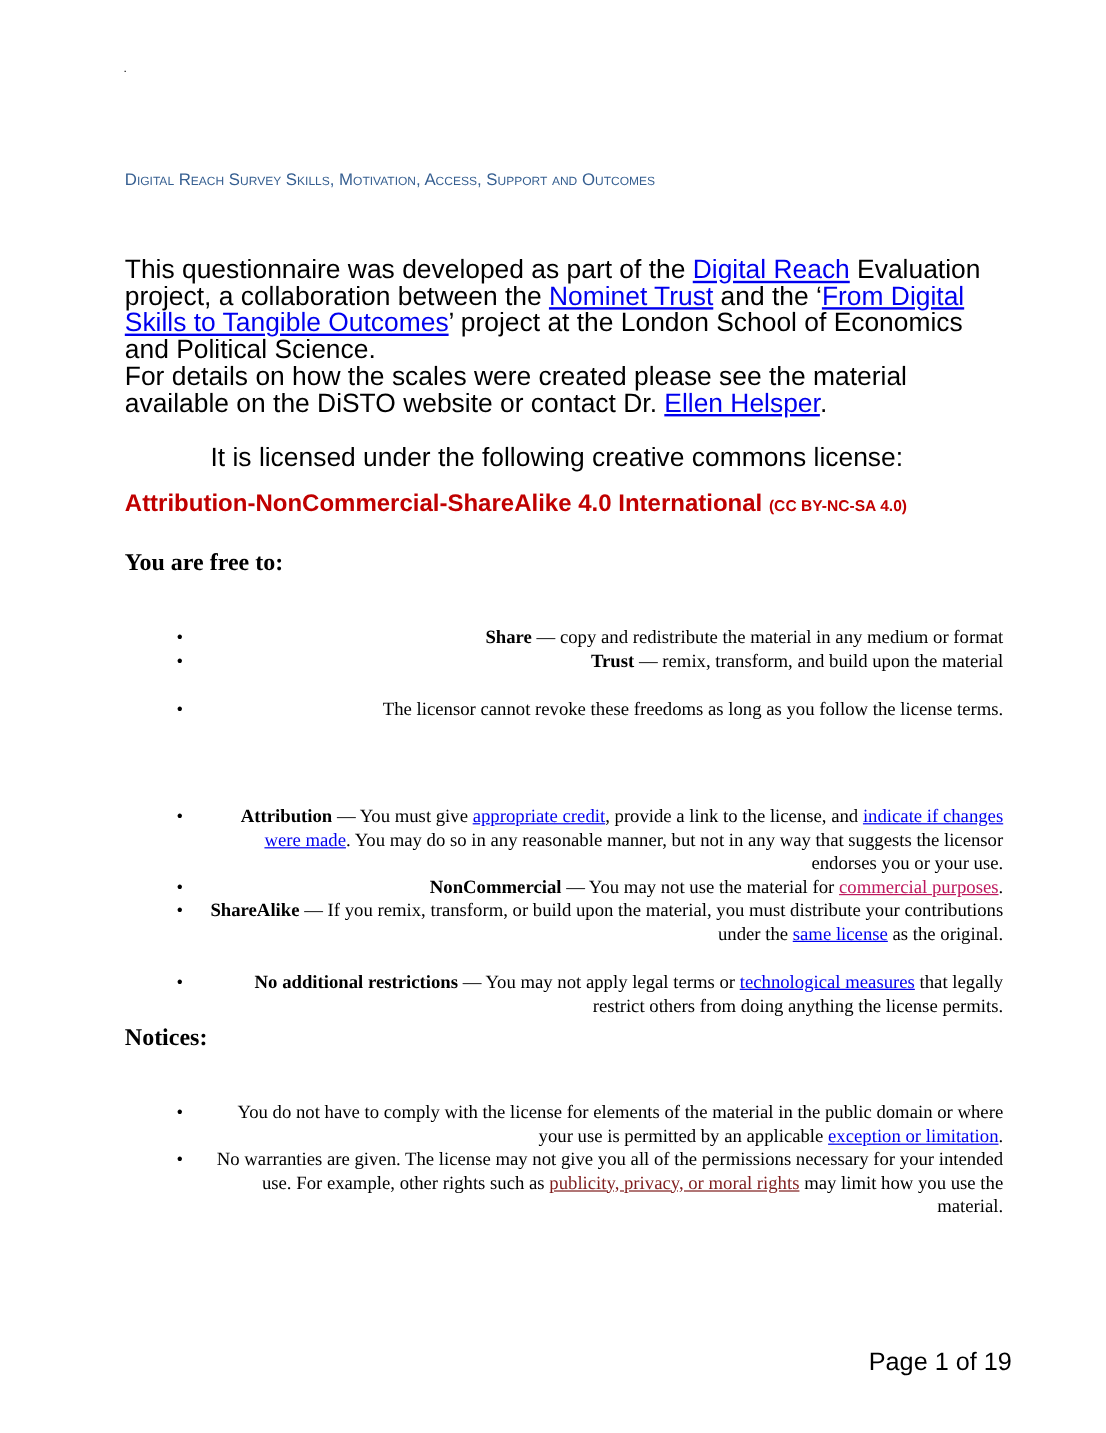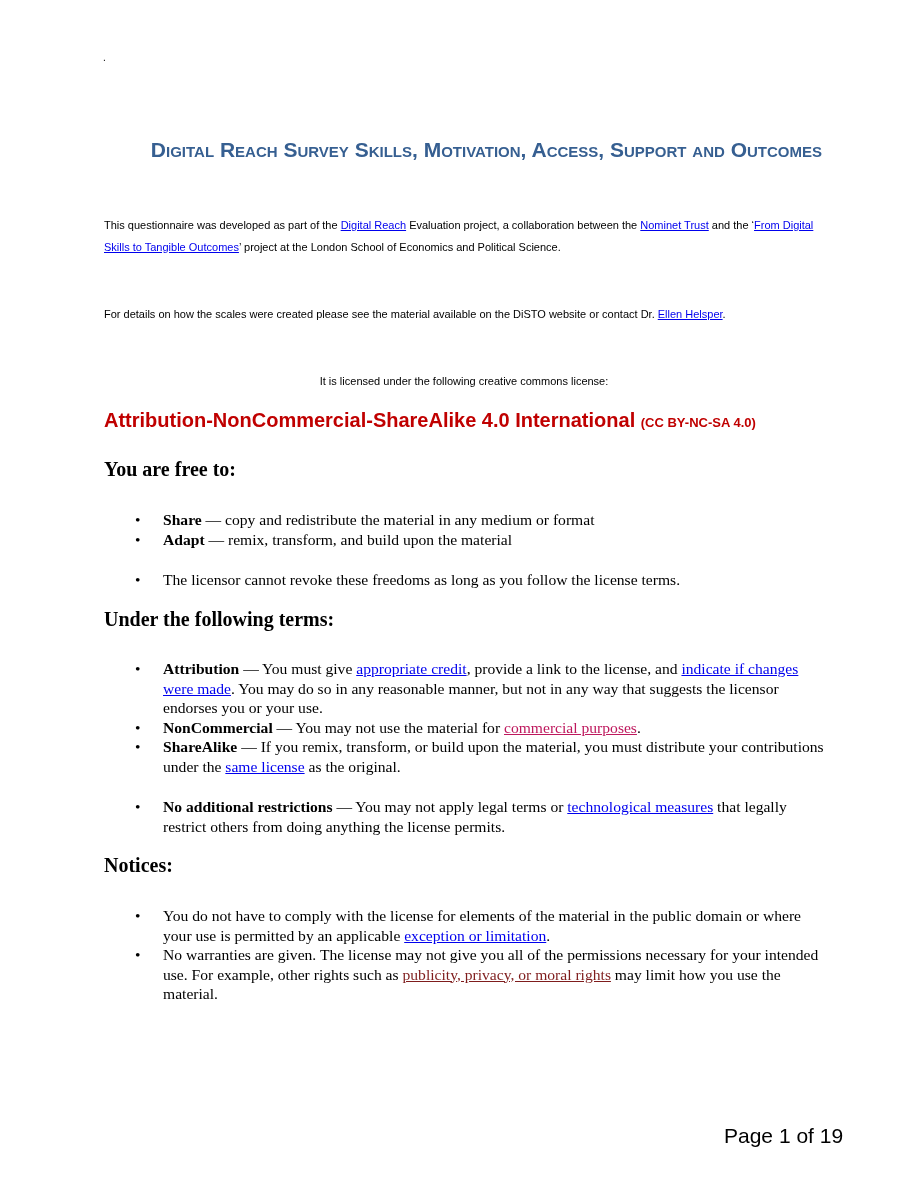--- a/index.html
+++ b/index.html
@@ -1,36 +1,36 @@
 <!DOCTYPE html>
 <html><head>
   <meta charset="utf-8">
   <style>
     html, body { margin: 0; padding: 0; background: #ffffff; }
     body { width: 922px; height: 1194px; position: relative; overflow: hidden; color: #000; }
     .page { position: absolute; left: 0; top: 0; width: 922px; height: 1194px; background: #fff; }
     .dot-mark { position: absolute; left: 103px; top: 53px; font-family: "Liberation Sans", sans-serif; font-size: 10px; line-height: 10px; }
-    .title { position: absolute; left: 104px; width: 718px; text-align: right; color: #365f91;
-      font-family: "Liberation Sans", sans-serif; font-weight: bold; font-variant: small-caps;
-      font-size: 21px; line-height: 29px; top: 135px; letter-spacing: 0px; }
-    .sans { font-family: "Liberation Sans", sans-serif; font-size: 11px; line-height: 22px; }
+    .title { position: absolute; left: 104px; width: 718px; text-align: left; color: #365f91;
+      font-family: "Liberation Sans", sans-serif; font-weight: normal; font-variant: small-caps;
+      font-size: 14px; line-height: 29px; top: 135px; letter-spacing: 0px; }
+    .sans { font-family: "Liberation Sans", sans-serif; font-size: 22px; line-height: 22px; }
     a, .link { color: #0000ee; text-decoration: underline; cursor: pointer; }
     .para { position: absolute; left: 104px; width: 720px; }
     .p1 { top: 214px; }
     .p2 { top: 303px; }
     .p3 { top: 370px; text-align: center; }
     .license-title { position: absolute; left: 104px; top: 406px; color: #c00000;
       font-family: "Liberation Sans", sans-serif; font-weight: bold; font-size: 20px; line-height: 28px; white-space: nowrap; }
     .license-title .abbr { font-size: 13px; margin-top: 44px; }
     .h2 { position: absolute; left: 104px; font-family: "Liberation Serif", serif; font-weight: bold; font-size: 20px; line-height: 26px; }
     .h-free { top: 456px; }
     .h-terms { top: 606px; }
     .h-notices { top: 852px; }
-    ul.bl { position: absolute; left: 104px; width: 716px; margin: 4px; padding: 0; list-style: none;
-      font-family: "Liberation Serif", serif; font-size: 15.6px; line-height: 19.5px; }
+    ul.bl { position: absolute; left: 104px; width: 716px; margin: 16px; padding: 0; list-style: none;
+      font-family: "Liberation Serif", serif; font-size: 15.6px; line-height: 19.5px; text-align: right; }
     ul.bl li { position: relative; padding-left: 55px; margin: 0; }
     ul.bl li::before { content: "\2022"; position: absolute; left: 27px; top: 0; }
     ul.bl li b { font-weight: bold; }
     .l-free { top: 506px; }
     .l-revoke { top: 566px; }
     .l-terms { top: 655px; }
     .l-norestr { top: 793px; }
     .l-notices { top: 902px; }
     .footer { position: absolute; left: 724px; top: 1126px; font-family: "Liberation Sans", sans-serif; font-size: 21px; line-height: 20px; white-space: nowrap; }
   </style>
@@ -48,28 +48,27 @@
   <div class="para p2 sans"><span>For details on how the scales were created please see the material available on the DiSTO website or contact Dr. </span><a style="color: rgb(0, 0, 238);">Ellen Helsper</a><span>.</span></div>
 
   <div class="para p3 sans">It is licensed under the following creative commons license:</div>
 
   <div class="license-title" style="color: rgb(192, 0, 0);"><span>Attribution-NonCommercial-ShareAlike 4.0 International</span> <span class="abbr">(CC BY-NC-SA 4.0)</span></div>
 
   <div class="h2 h-free">You are free to:</div>
 
   <ul class="bl l-free">
     <li><b>Share</b><span> — copy and redistribute the material in any medium or format</span></li>
-    <li><b>Adapt</b><span> — remix, transform, and build upon the material</span></li>
+    <li><b>Trust</b><span> — remix, transform, and build upon the material</span></li>
   </ul>
 
   <ul class="bl l-revoke">
     <li><span>The licensor cannot revoke these freedoms as long as you follow the license terms.</span></li>
   </ul>
 
-  <div class="h2 h-terms">Under the following terms:</div>
 
   <ul class="bl l-terms">
     <li><b>Attribution</b><span> — You must give </span><a style="color: rgb(0, 0, 238);">appropriate credit</a><span>, provide a link to the license, and </span><a style="color: rgb(0, 0, 238);">indicate if changes were made</a><span>. You may do so in any reasonable manner, but not in any way that suggests the licensor endorses you or your use.</span></li>
     <li><b>NonCommercial</b><span> — You may not use the material for </span><a style="color: #be185d;">commercial purposes</a><span>.</span></li>
     <li><b>ShareAlike</b><span> — If you remix, transform, or build upon the material, you must distribute your contributions under the </span><a style="color: rgb(0, 0, 238);">same license</a><span> as the original.</span></li>
   </ul>
 
   <ul class="bl l-norestr">
     <li><b>No additional restrictions</b><span> — You may not apply legal terms or </span><a style="color: rgb(0, 0, 238);">technological measures</a><span> that legally restrict others from doing anything the license permits.</span></li>
   </ul>

